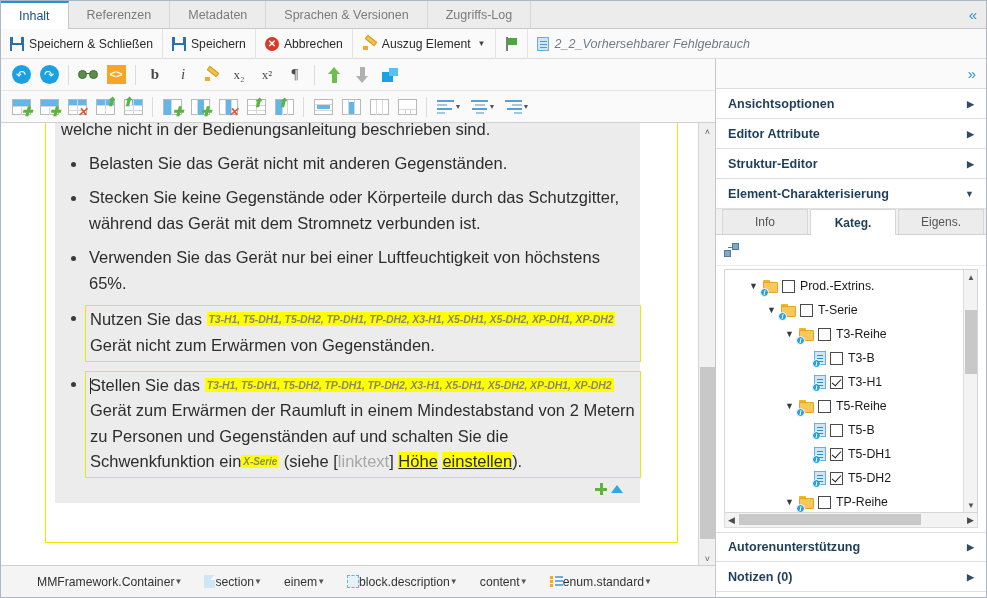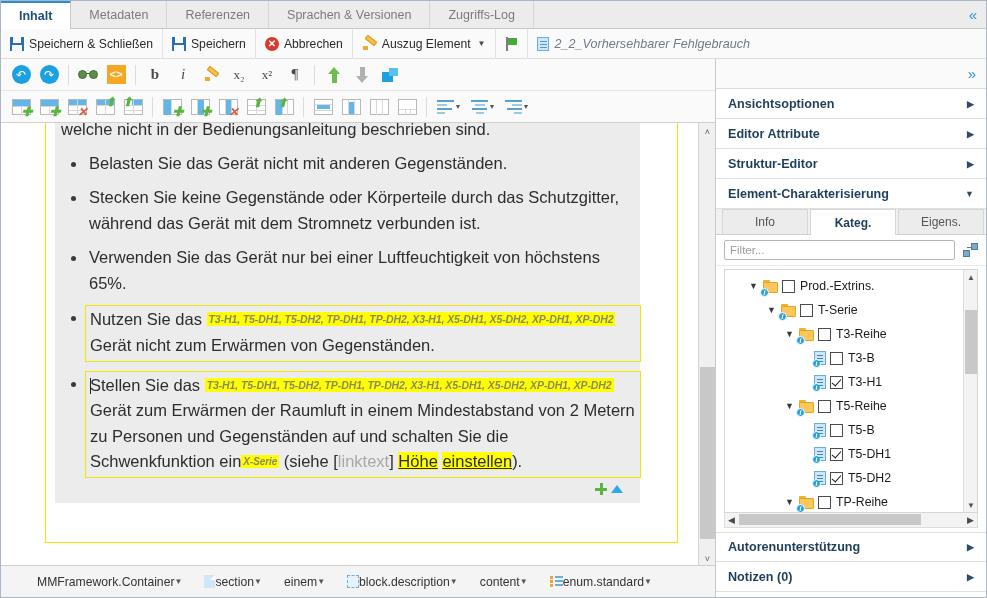--- a/index.html
+++ b/index.html
@@ -33,21 +33,21 @@
     font-size: 12.5px;
     color: #7b7b7b;
     background: #ececec;
     border-right: 1px solid #d6d6d6;
     cursor: pointer;
     white-space: nowrap;
   }
   .tab.active {
     background: #ffffff;
     color: #1c4f7c;
-    font-weight: bold;
+    font-weight: normal;
     border-top: 2px solid #2a8fd4;
     border-right: 1px solid #c8c8c8;
     height: 28px;
     margin-bottom: -1px;
   }
   .tabfill { flex: 1; height: 27px; background: #ececec; }
   .collapse-all {
     position: absolute; right: 4px; top: 2px;
     width: 22px; height: 22px;
     display: flex; align-items: center; justify-content: center;
@@ -388,24 +388,24 @@
 </head>
 <body>
 
 <div id="app">
 
   <div class="tabbar">
     <div class="tab active">
         <span>Inhalt</span>
       </div>
     <div class="tab">
+        <span>Referenzen</span>
+      </div>
+    <div class="tab">
         <span>Metadaten</span>
-      </div>
-    <div class="tab">
-        <span>Referenzen</span>
       </div>
     <div class="tab">
         <span>Sprachen &amp; Versionen</span>
       </div>
     <div class="tab">
         <span>Zugriffs-Log</span>
       </div>
     <div class="tabfill"></div>
     <div class="collapse-all">«</div>
   </div>
@@ -770,21 +770,20 @@
         </div>
       <div class="rtab active">
           <span>Kateg.</span>
         </div>
       <div class="rtab">
           <span>Eigens.</span>
         </div>
     </div>
 
     <div class="rp-filter">
-      <input type="text" placeholder="Filter..." style="">
       <span class="ic-cascade">
         <i class="sq s1"></i>
           <i class="ln"></i>
           <i class="sq s2"></i>
       </span>
     </div>
 
     <div class="tree-wrap">
       <div class="tree">
         <div class="tnode" style="padding-left:22px">

